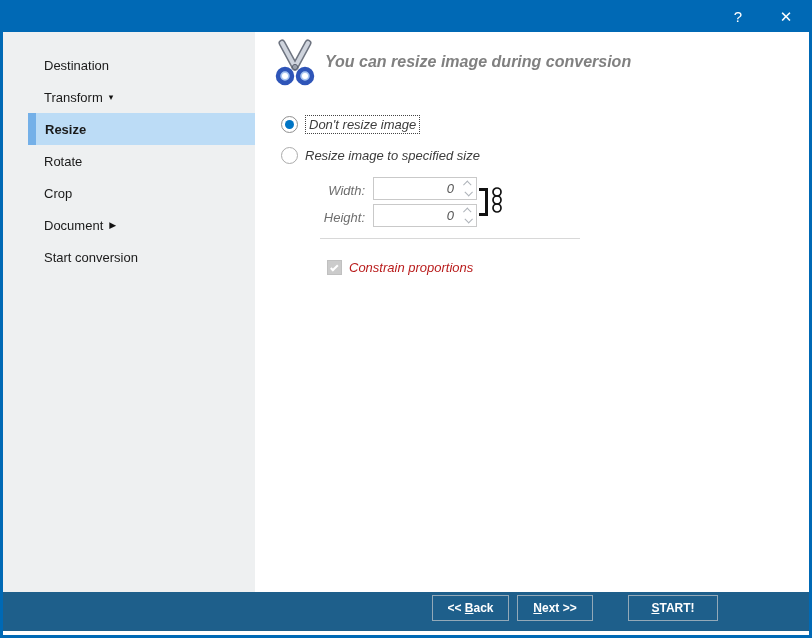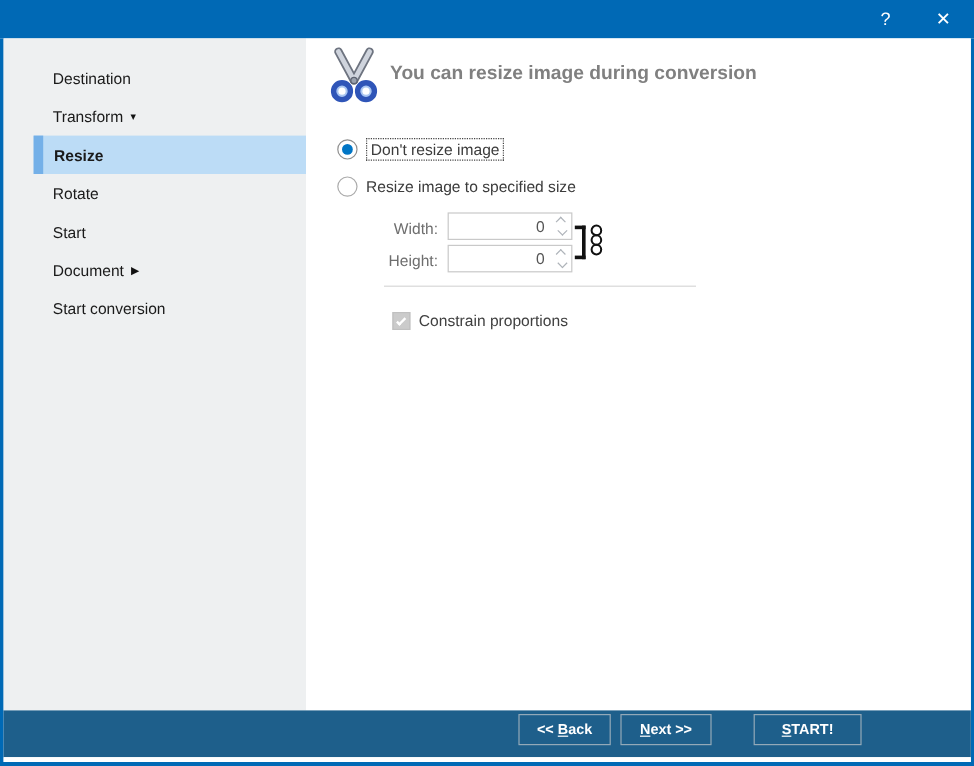--- a/index.html
+++ b/index.html
@@ -24,21 +24,21 @@
   .sidebar { position:absolute; left:3px; top:32px; width:252px; height:560px;
     background:#eef0f1; padding-top:17px; font-size:13px; color:#1a1a1a; }
   .side-item { height:32px; display:flex; align-items:center; padding-left:41px; cursor:default; }
   .side-item.bold { font-weight:normal; }
   .side-item.indent { }
   .side-item.selected { margin-left:25px; padding-left:9px; background:#bcdcf6;
     border-left:8px solid #74b0e8; font-weight:bold; }
   .side-arrow { font-size:9px; margin-left:6px; color:#111; }
 
   
-  .main { position:absolute; left:255px; top:32px; width:554px; height:560px; background:#fff; }
+  .main { position:absolute; left:255px; top:32px; width:554px; height:560px; background:#fff;font-style:italic; }
   .scissors { position:absolute; left:17px; top:6px; }
   .page-title { position:absolute; left:70px; top:21px; font-size:16px; font-weight:bold; color:#808080; }
 
   .radio-row { position:absolute; left:26px; display:flex; align-items:center; }
   .radio-row.r1 { top:83px; }
   .radio-row.r2 { top:115px; }
   .radio { width:17px; height:17px; border-radius:50%; background:#fff; border:1px solid #8f8f8f;
     display:inline-flex; align-items:center; justify-content:center; margin-right:7px; flex:none; }
   .radio.off { border-color:#ababab; }
   .radio .dot { width:9px; height:9px; border-radius:50%; background:#0075c5; }
@@ -63,21 +63,21 @@
     border-top:3px solid #111; border-right:3px solid #111; border-bottom:3px solid #111; }
   .chain-icon { position:absolute; left:235px; top:154px; }
 
   .separator { position:absolute; left:65px; top:206px; width:260px; height:1px; background:#d8d8d8; }
 
   .check-row { position:absolute; left:72px; top:228px; display:flex; align-items:center; }
   .checkbox { width:15px; height:15px; background:#cbcbcb; border:1px solid #c0c0c0;
     display:inline-flex; align-items:center; justify-content:center; margin-right:7px; }
   .checkmark { width:8px; height:4px; border-left:2px solid #fff; border-bottom:2px solid #fff;
     transform:rotate(-45deg) translateY(-1px); }
-  .check-label { font-size:13px; color:#404040; }
+  .check-label { font-size:13px; color:#b91c1c; }
 
   
   .bottombar { position:absolute; left:3px; top:592px; width:806px; height:39px; background:#1e5f8b; }
   .ftr-btn { position:absolute; top:3px; height:26px; background:transparent;
     border:1px solid #93a9b8; color:#fff; font-family:"Liberation Sans", sans-serif;
     font-size:12px; font-weight:bold; text-align:center; cursor:default; }
   .btn-back  { left:429px; width:77px; }
   .btn-next  { left:514px; width:76px; }
   .btn-start { left:625px; width:90px; }
   .mn { text-decoration:underline; }
@@ -111,21 +111,21 @@
       <span>Transform</span>
       <span class="side-arrow">▾</span>
     </div>
     <div class="side-item selected indent">
       <span>Resize</span>
     </div>
     <div class="side-item indent">
       <span>Rotate</span>
     </div>
     <div class="side-item indent">
-      <span>Start</span>
+      <span>Crop</span>
     </div>
     <div class="side-item bold">
       <span>Document</span>
       <span class="side-arrow">▶</span>
     </div>
     <div class="side-item">
       <span>Start conversion</span>
     </div>
   </div>
 

